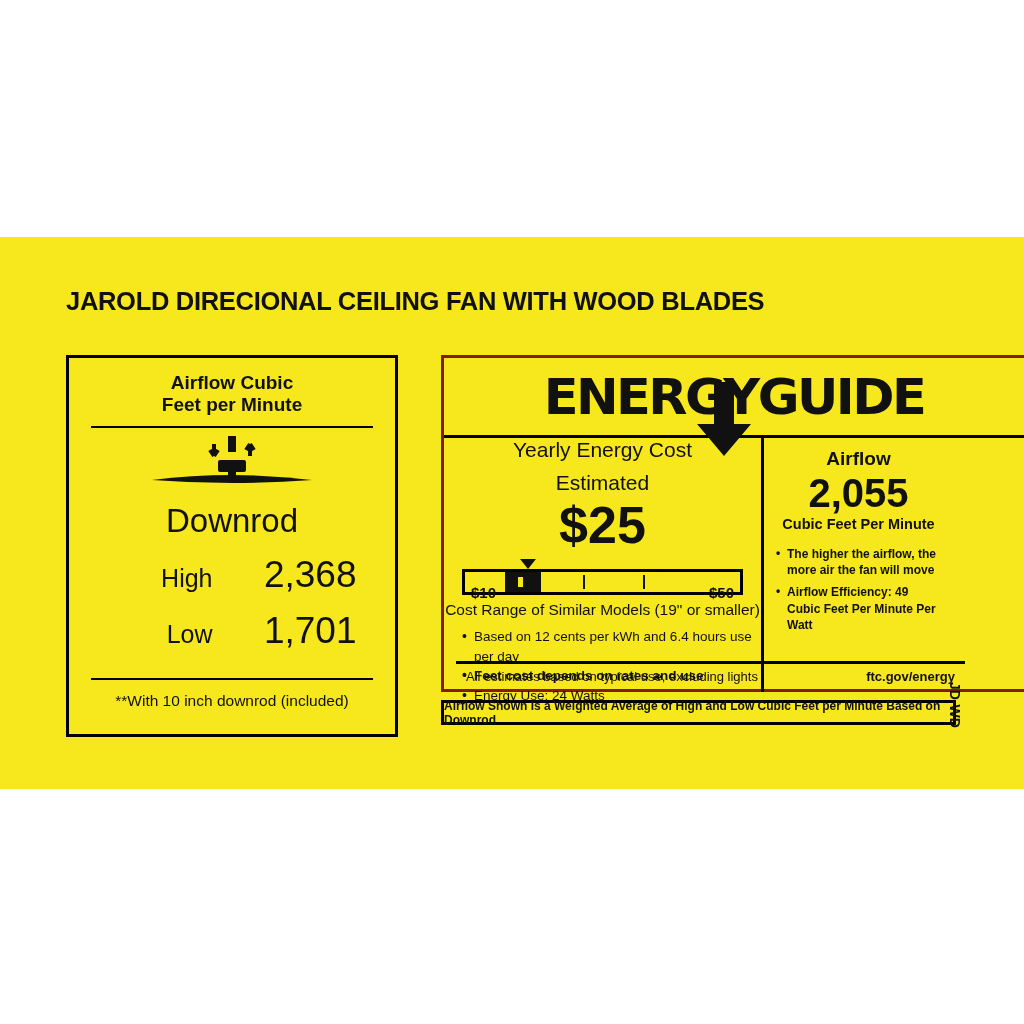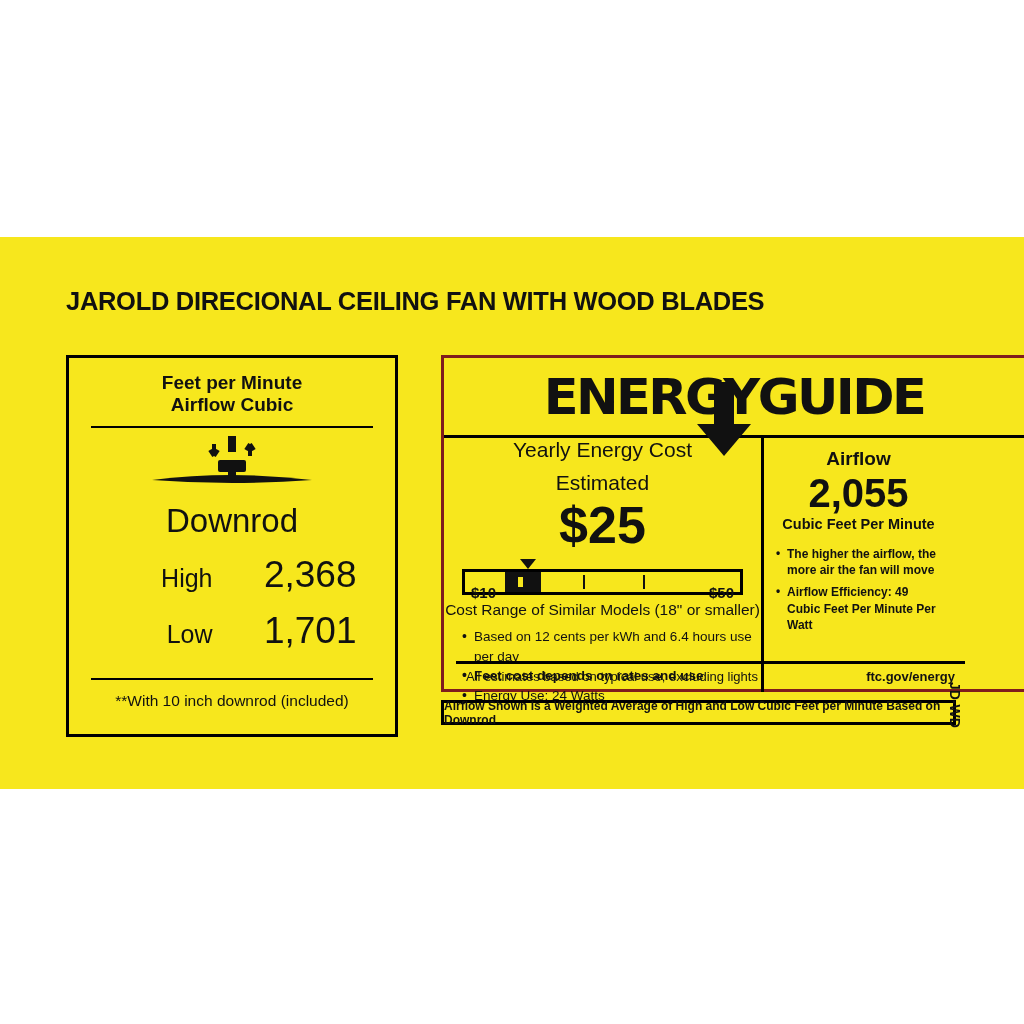--- a/index.html
+++ b/index.html
@@ -381,22 +381,22 @@
 </head>
 <body>
 
 <div id="label">
   <div id="inner">
 
     <div class="product-title">JAROLD DIRECIONAL CEILING FAN WITH WOOD BLADES</div>
 
     <div class="left-panel">
       <div class="lp-head">
+        <div>Airflow Cubic</div>
         <div>Feet per Minute</div>
-        <div>Airflow Cubic</div>
       </div>
       <div class="lp-rule"></div>
 
       <div class="fan-icon">
         <svg width="180" height="56" viewBox="0 0 180 56" xmlns="http://www.w3.org/2000/svg">
           <rect x="86" y="0" width="8" height="16" fill="#111"></rect>
           <path d="M66 10 L66 16 L114 16 L114 10 Z" fill="none"></path>
           <path d="M72 8 l0 12 M72 20 l-4 -6 M72 20 l4 -6" stroke="#111" stroke-width="4" fill="none"></path>
           <path d="M108 20 l0 -12 M108 8 l-4 6 M108 8 l4 6" stroke="#111" stroke-width="4" fill="none"></path>
           <rect x="76" y="24" width="28" height="12" rx="2" fill="#111"></rect>
@@ -443,21 +443,21 @@
               <div class="scale-bar">
                 <div class="scale-fill">
                     <div class="nub"></div>
                   </div>
                 <div class="tick" style="left:118px"></div>
                 <div class="tick" style="left:178px"></div>
                 <div class="scale-lo">$10</div>
                 <div class="scale-hi">$50</div>
               </div>
             </div>
-            <div class="range-cap">Cost Range of Similar Models (18" or smaller)</div>
+            <div class="range-cap">Cost Range of Similar Models (19" or smaller)</div>
 
             <ul class="bullets">
               <li>Based on 12 cents per kWh and 6.4 hours use per day</li>
               <li class="b">Feet cost depends on rates and use</li>
               <li>Energy Use: 24 Watts</li>
             </ul>
           </div>
 
           <div class="eg-right">
             <div class="airflow-t">Airflow</div>

